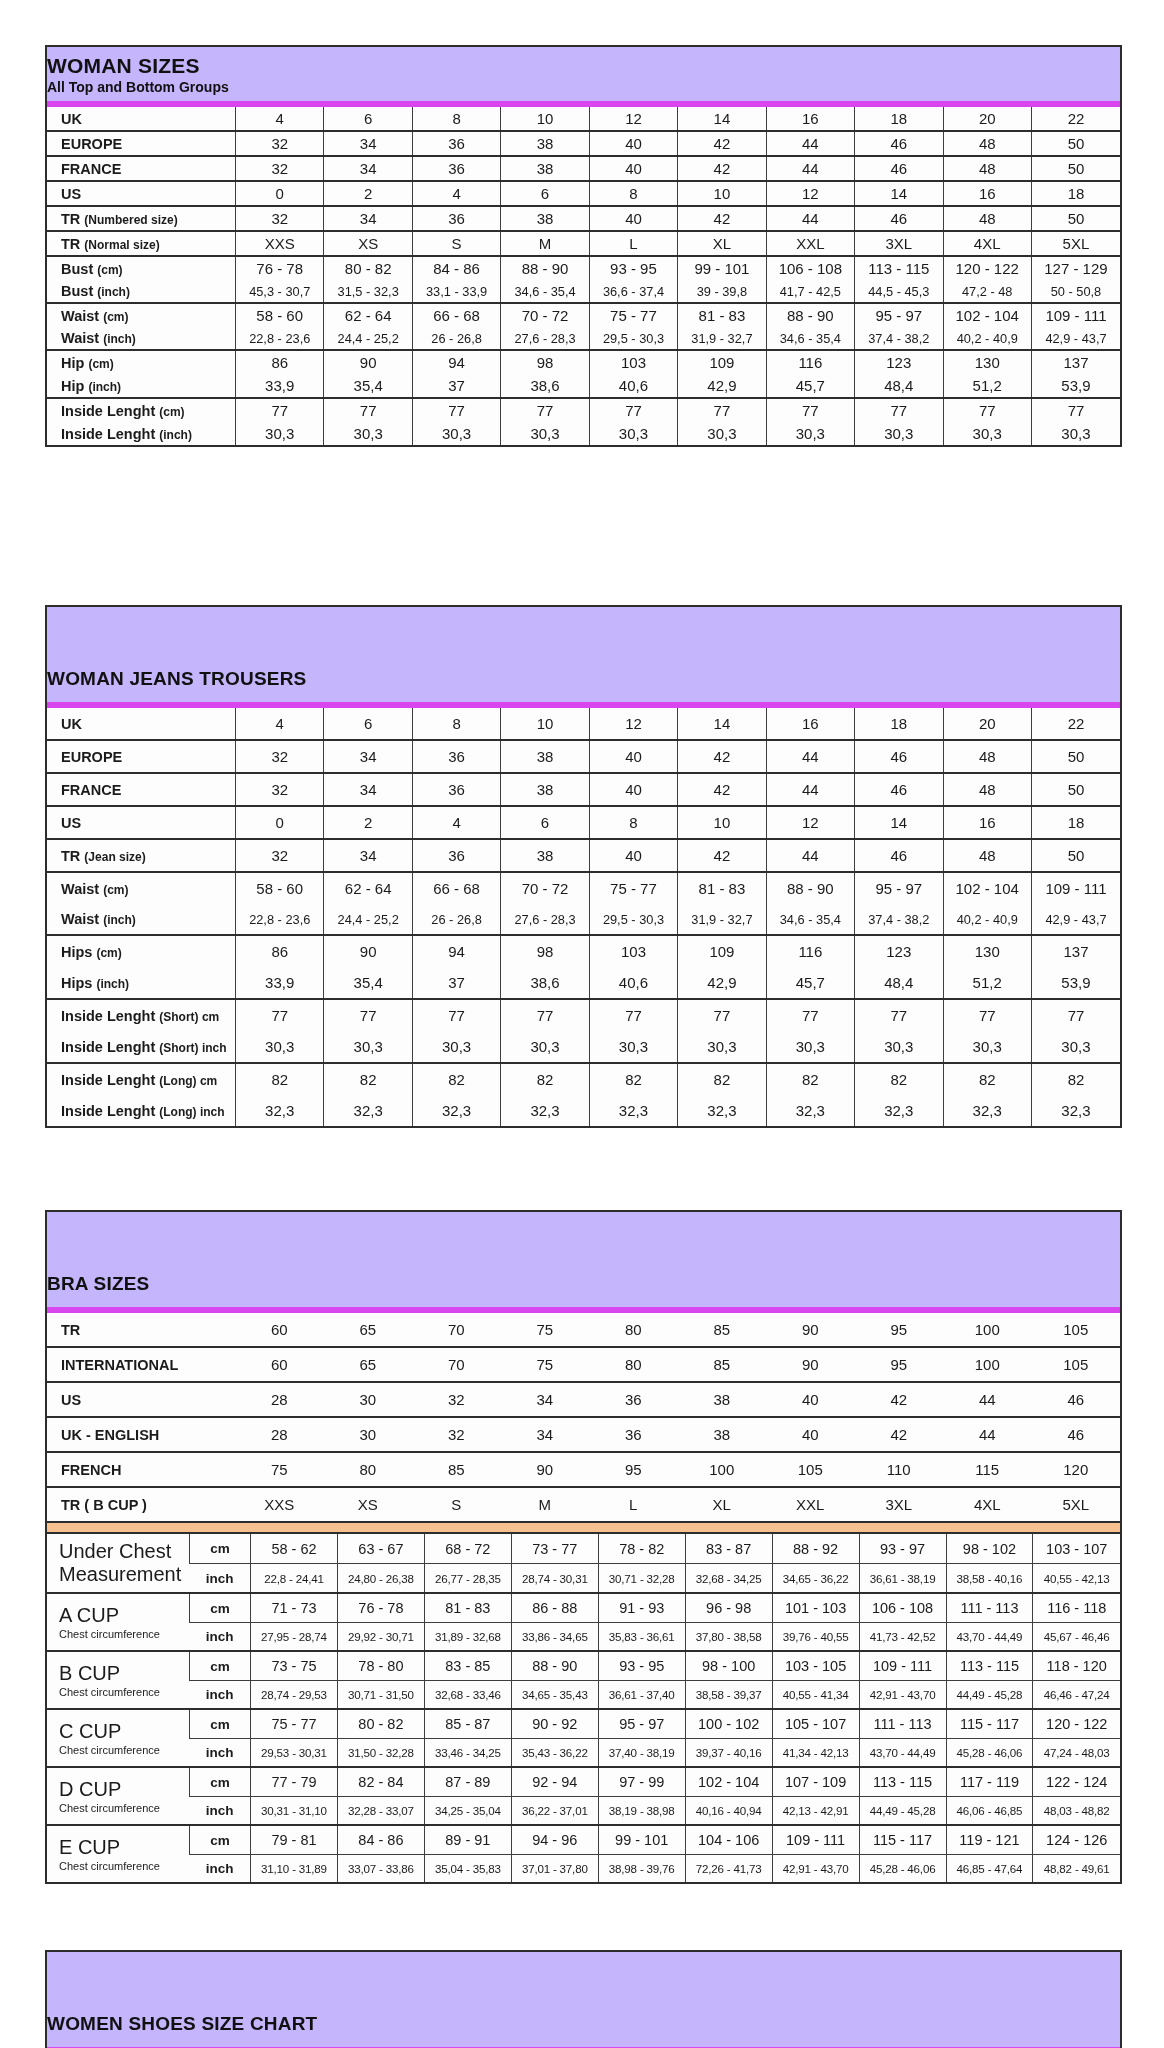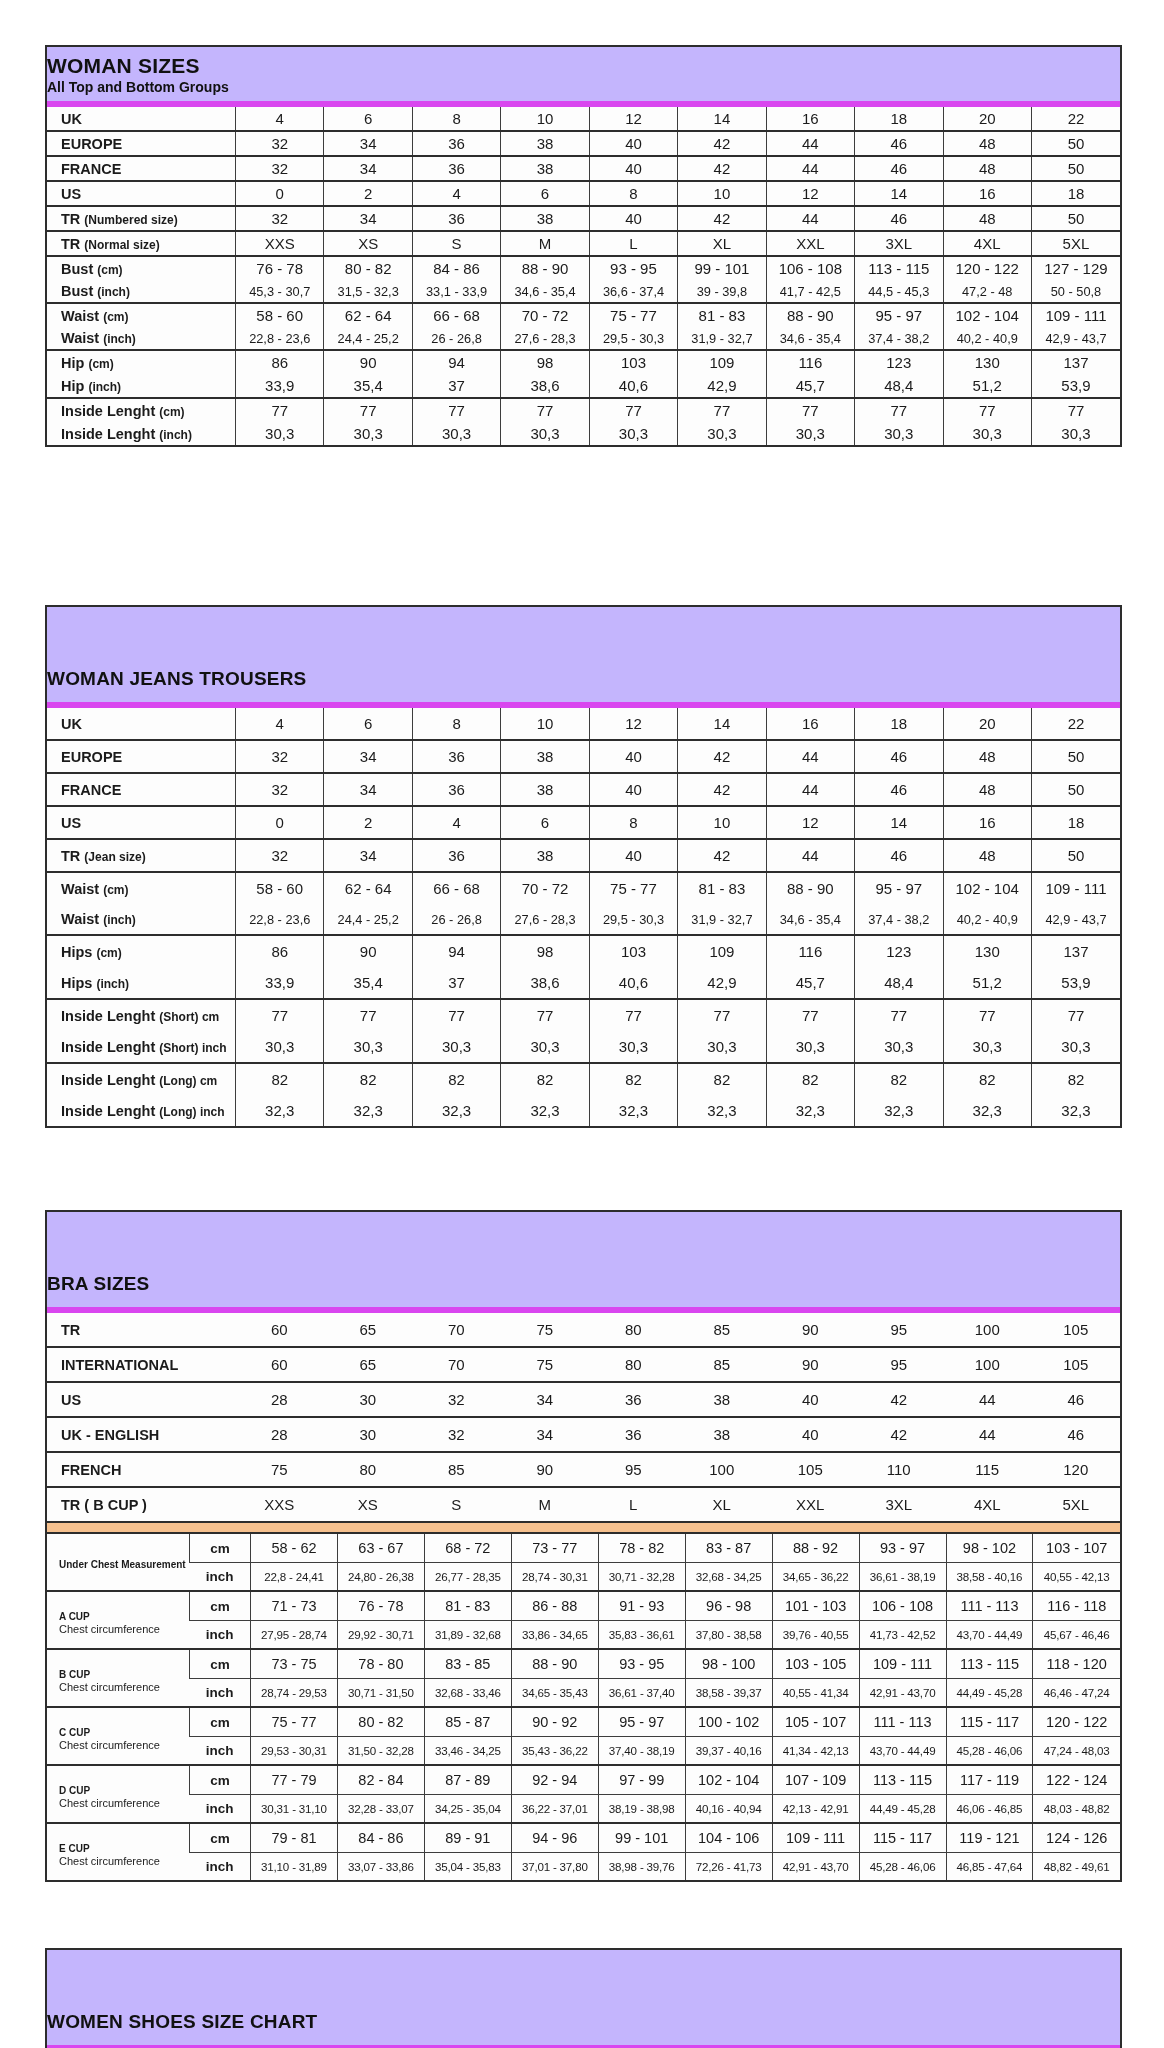--- a/index.html
+++ b/index.html
@@ -58,21 +58,21 @@
   
   .t-bra-cup td.glbl{
     text-align:left;vertical-align:middle;
     width:128px;padding-left:12px;
   }
   .t-bra-cup td.unit{width:56px;font-weight:700;font-size:13.5px;}
   .t-bra-cup td.val{font-size:14.5px;}
   .t-bra-cup td.val.small{font-size:11.6px;letter-spacing:-.2px;}
   .t-bra-cup tr.inner td.unit,
   .t-bra-cup tr.inner td.val{border-top:1px solid #3d3d3d;}
-  .lbl-main{font-weight:700;font-size:10px;line-height:1.15;margin-top:6px;}
+  .lbl-main{font-weight:400;font-size:20px;line-height:1.15;}
   .lbl-sub{font-weight:400;font-size:11px;color:#222;margin-top:1px;}
   .section-sep{
     background:#f6c18f;
     height:9px;
     border-top:2px solid #2d2d2d;
     border-bottom:2px solid #2d2d2d;
   }
 </style>
 </head>
 <body>

